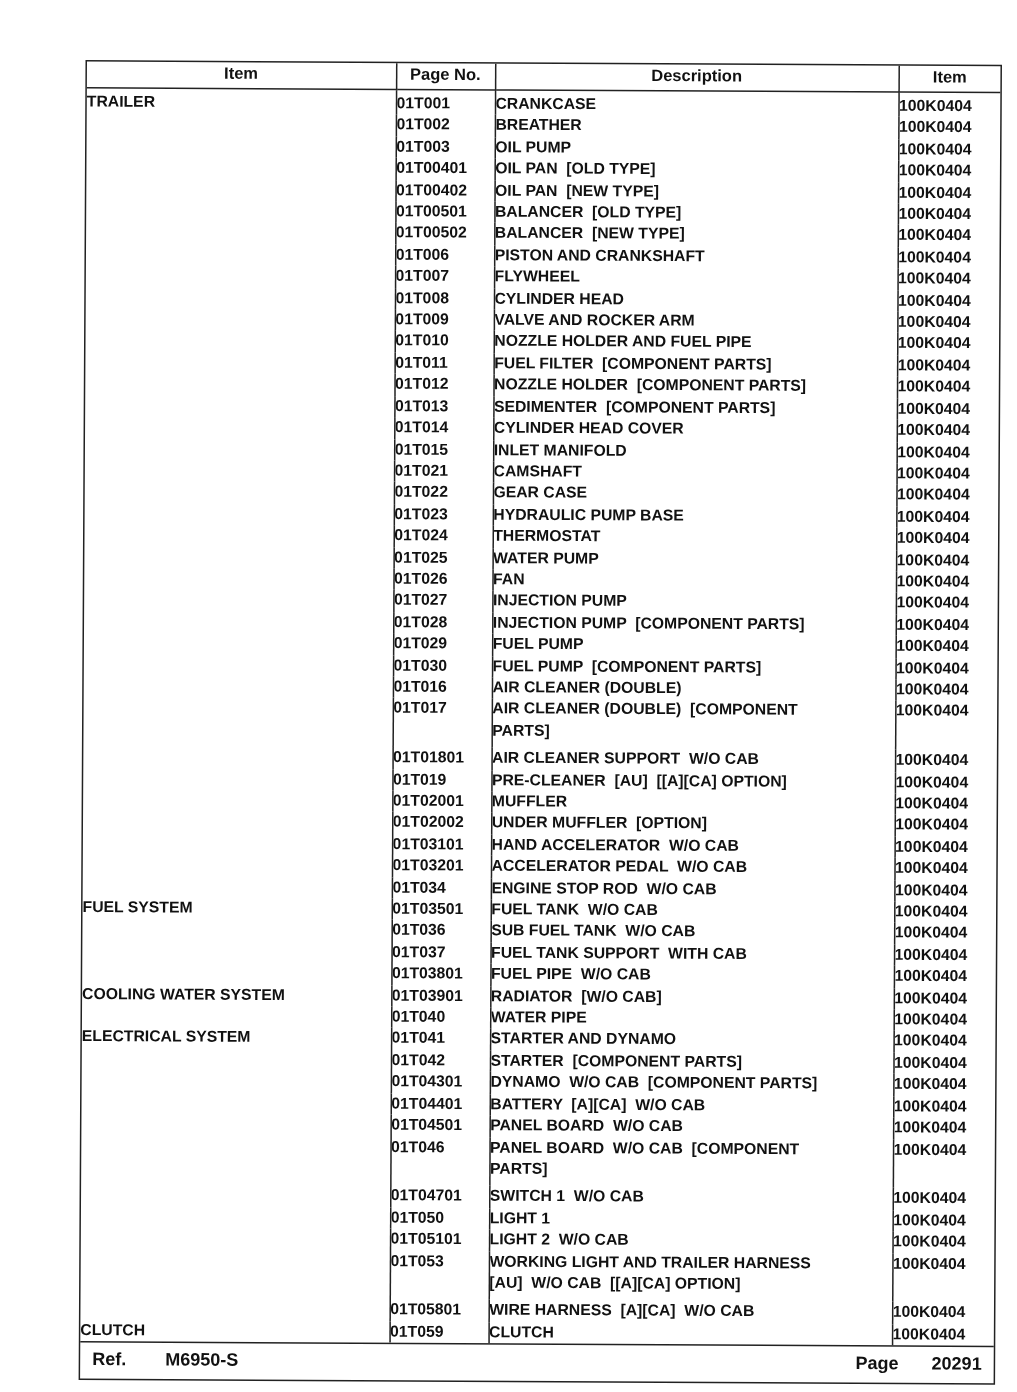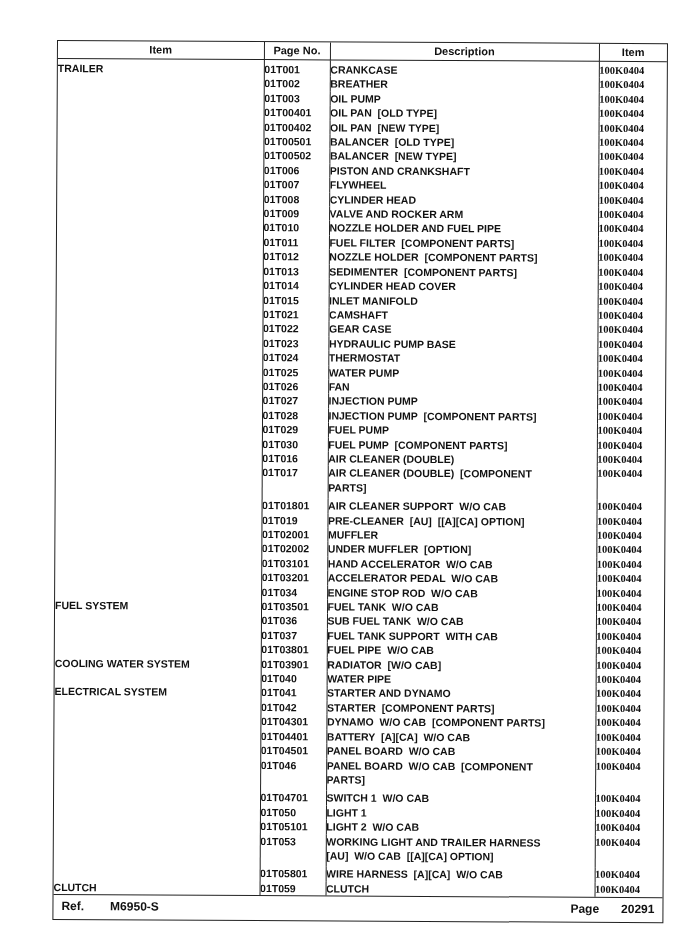--- a/index.html
+++ b/index.html
@@ -55,21 +55,21 @@
     font-weight: 700;
     line-height: 14.4px;
     vertical-align: top;
     padding: 0;
     overflow: hidden;
   }
   tbody tr:first-child td { padding-top: 2px; }
   td.item-cell { padding-left: 6px; white-space: nowrap; }
   td.part-cell { padding-left: 4px; white-space: nowrap; }
   td.desc-cell { padding-left: 6px; padding-right: 2px; white-space: pre-wrap; }
-  td.book-cell { padding-left: 5px; white-space: nowrap; font-family: Liberation Serif, serif; }
+  td.book-cell { padding-left: 5px; white-space: nowrap; }
   tr.two-line td { padding-bottom: 4px; }
 
   .footer {
     border-top: 1px solid #222222;
     display: flex;
     justify-content: space-between;
     align-items: baseline;
     font-size: 12px;
     font-weight: 700;
     padding: 4px 8px 6px 8px;

